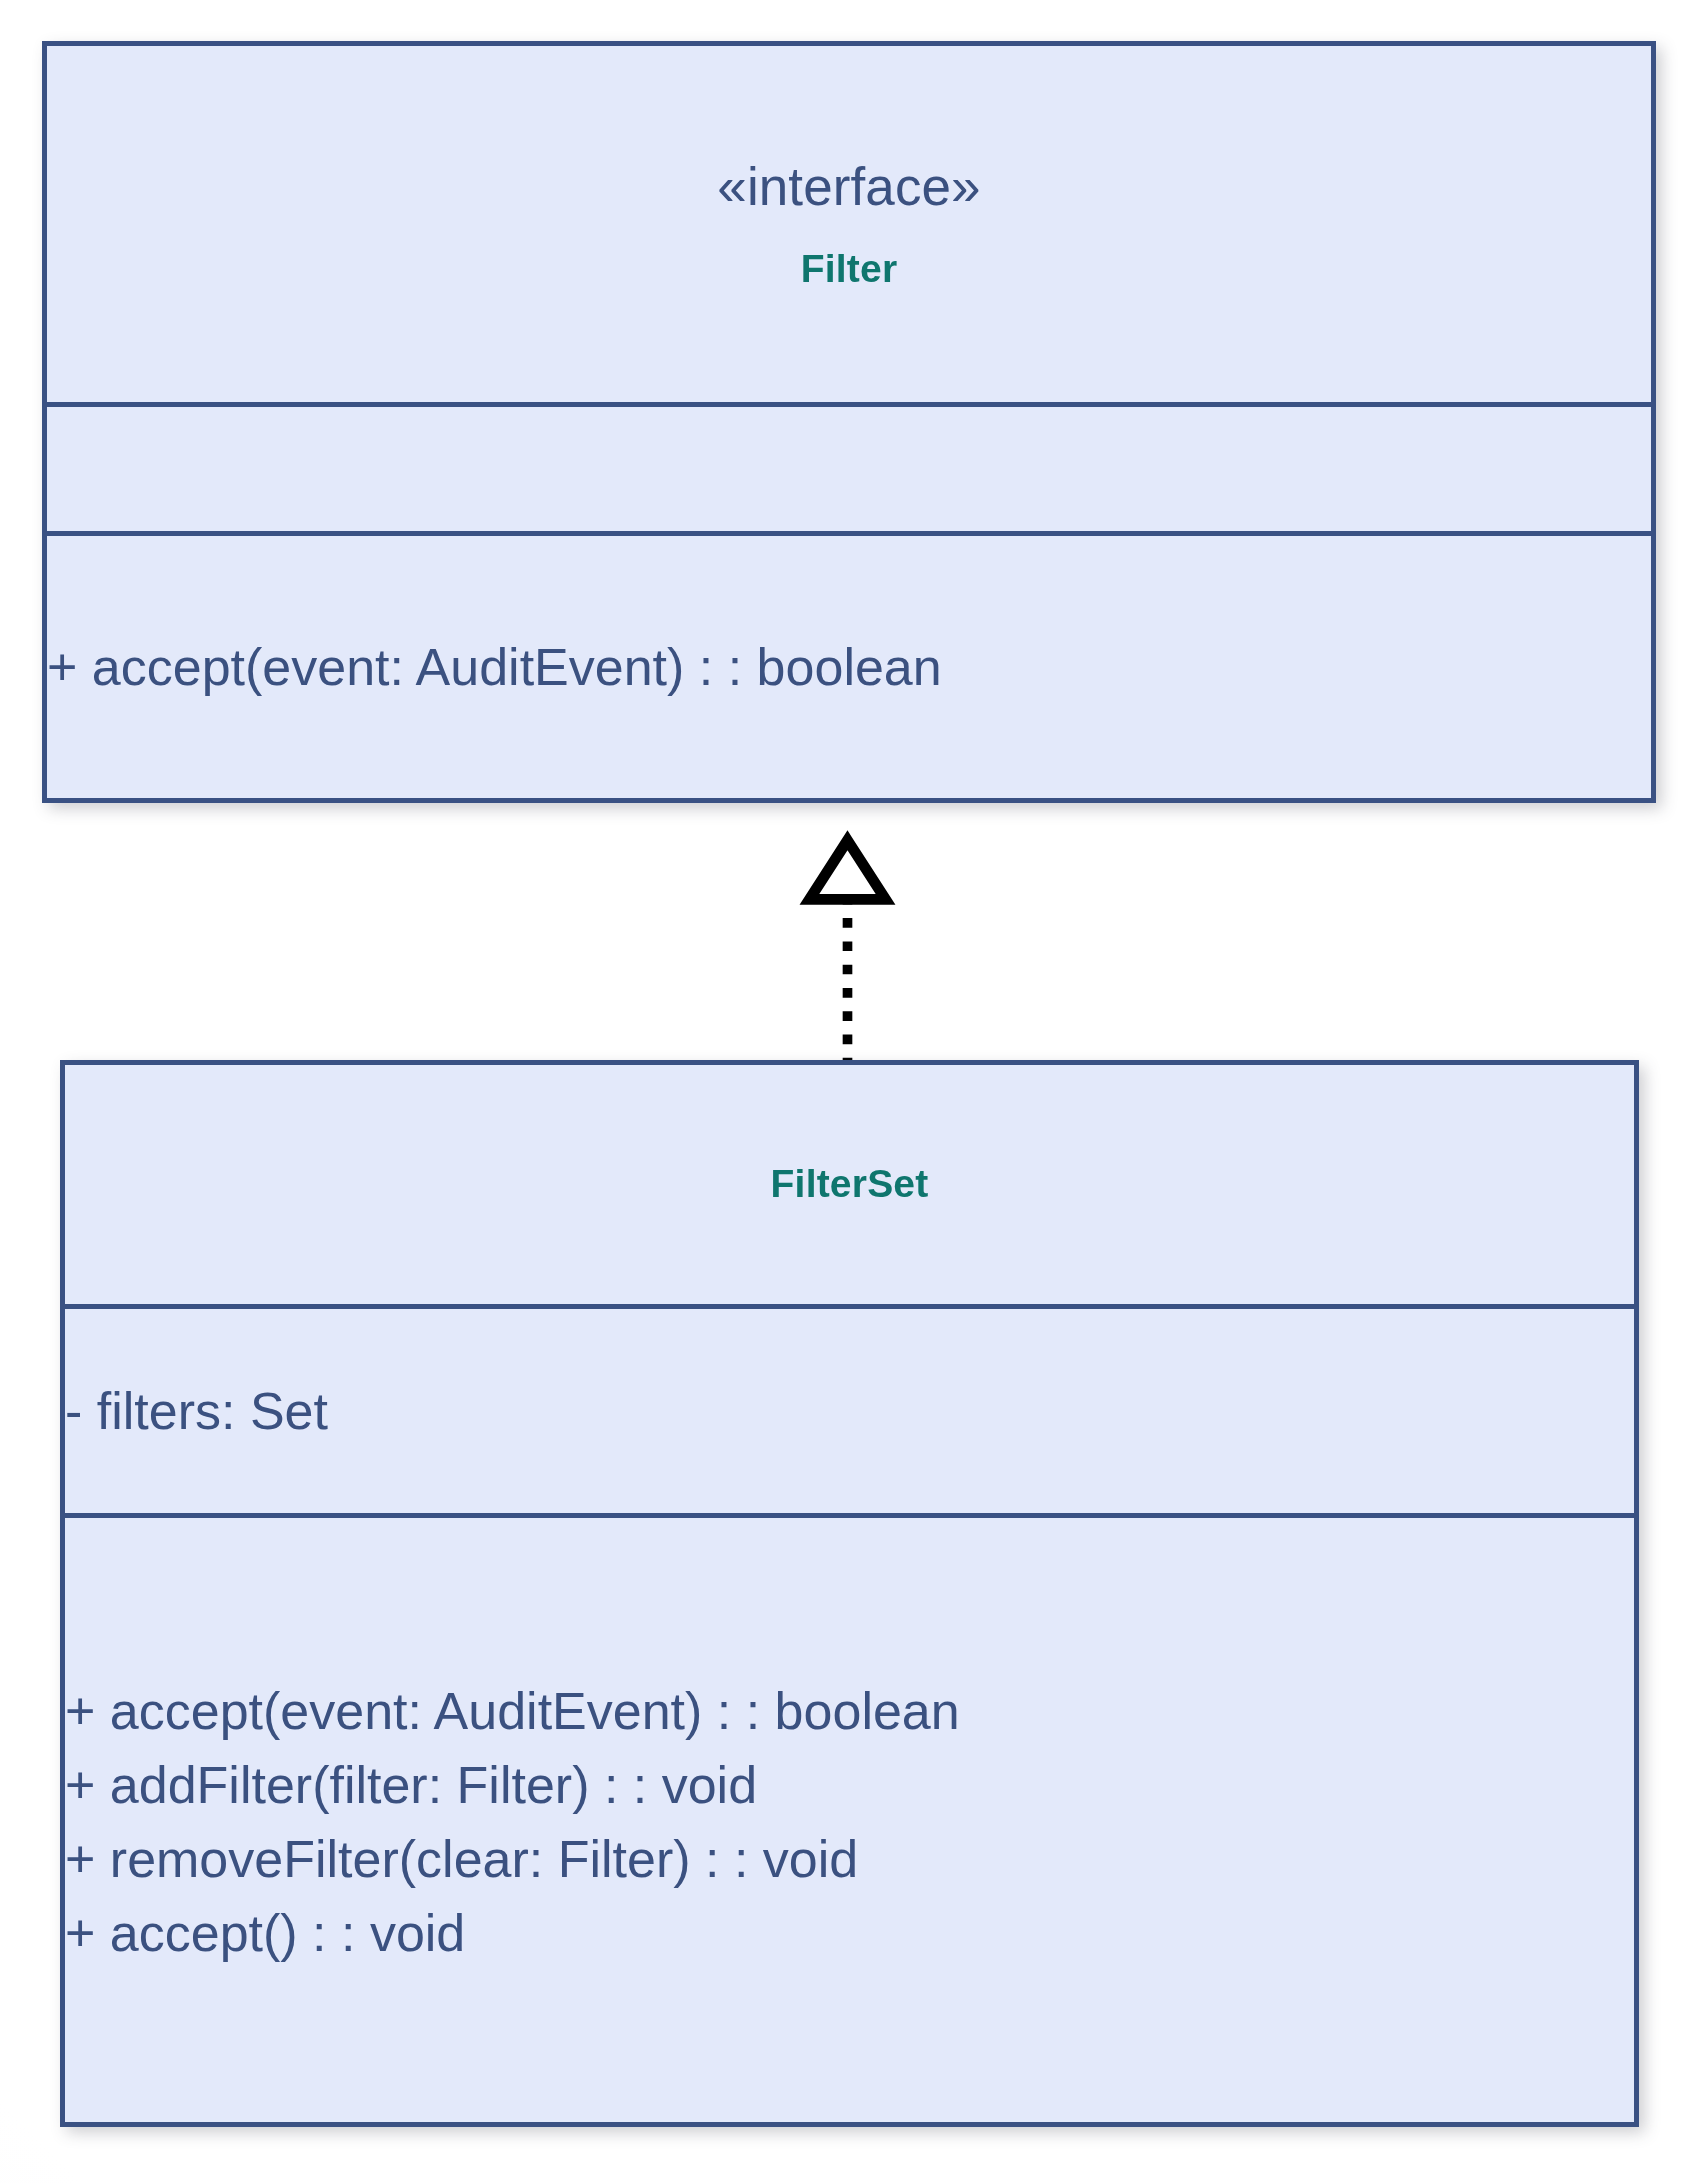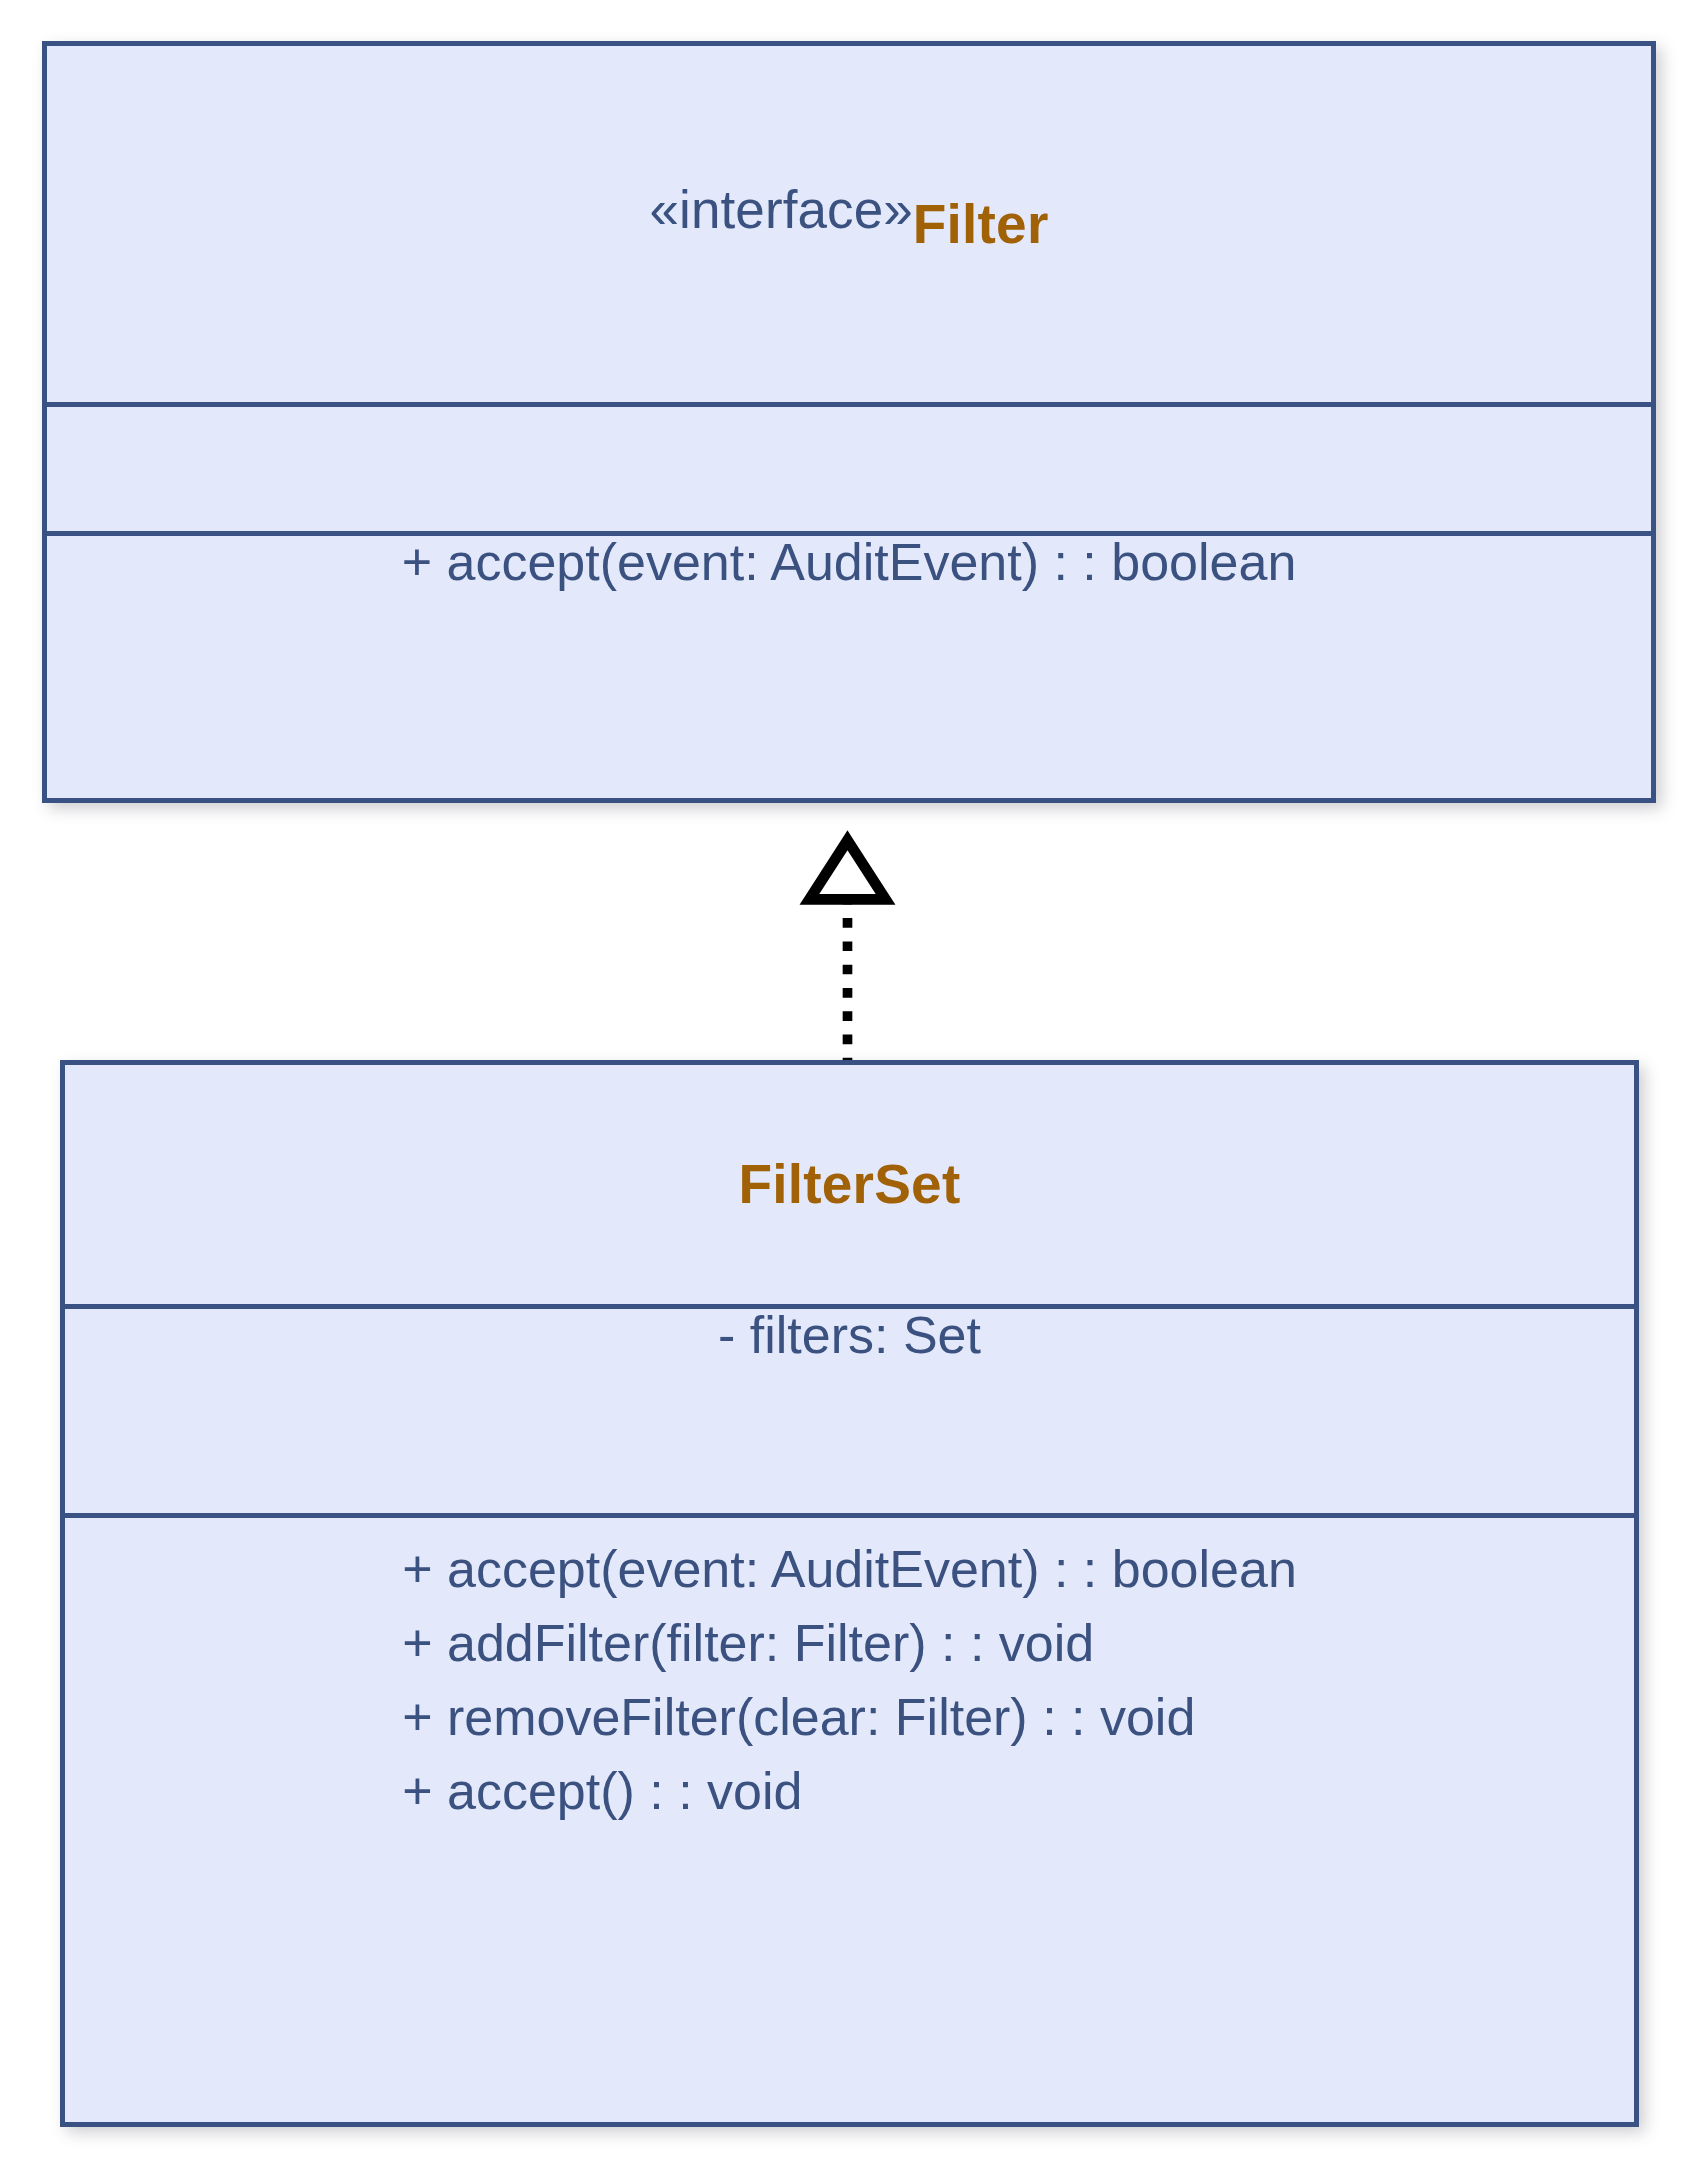--- a/index.html
+++ b/index.html
@@ -30,21 +30,21 @@
     border: 5.1px solid #3a5183;
     box-shadow: 5.7px 6.3px 15px rgba(60, 62, 78, 0.26);
     display: flex;
     flex-direction: column;
   }
 
   .uml-compartment {
     box-sizing: border-box;
     position: relative;
     display: flex;
-    flex-direction: row;
+    flex-direction: column;
     justify-content: center;
   }
   .uml-compartment + .uml-compartment {
     border-top: 5.1px solid #3a5183;
   }
 
   .uml-header {
     align-items: center;
     justify-content: center;
     text-align: center;
@@ -52,22 +52,22 @@
 
   .stereotype {
     color: #3b5180;
     font-size: 53px;
     font-weight: 400;
     line-height: 1.18;
     letter-spacing: 0.1px;
   }
 
   .class-name {
-    color: #a16207;
-    font-size: 55px;
+    color: #0f766e;
+    font-size: 39px;
     font-weight: 700;
     line-height: 1.18;
     letter-spacing: 0.2px;
   }
 
   .member-list {
     margin: 0;
     padding: 0;
     list-style: none;
   }

